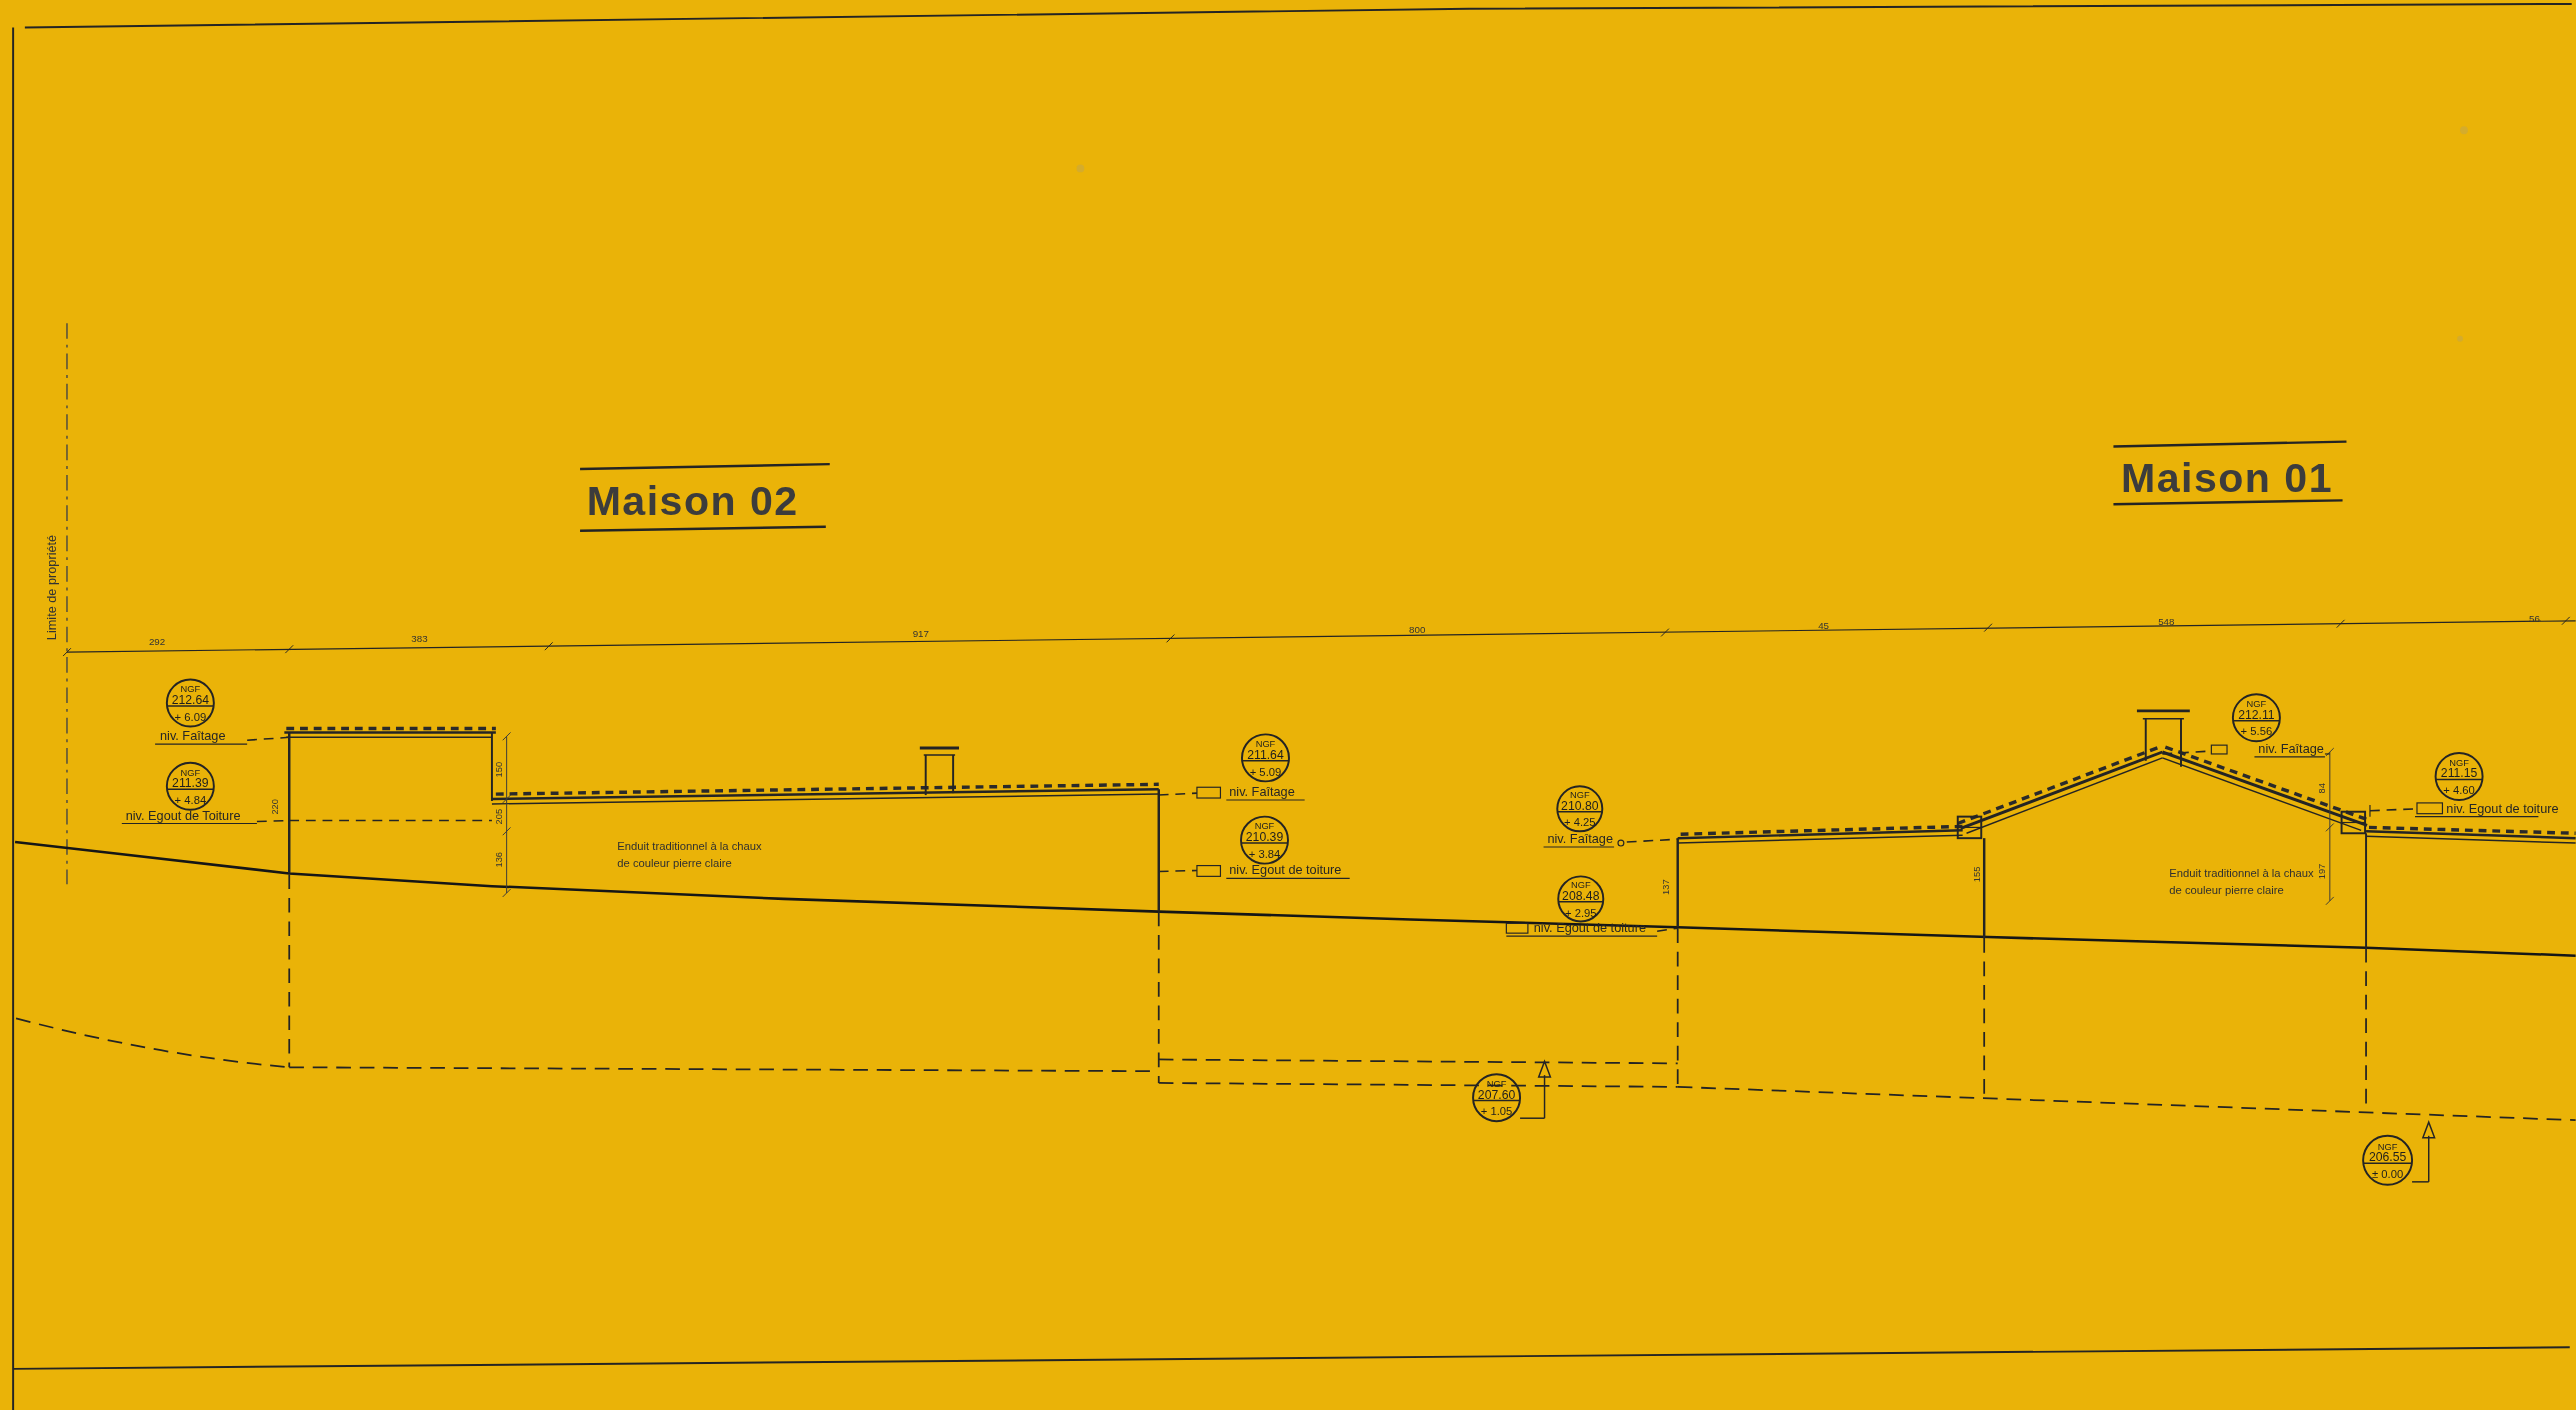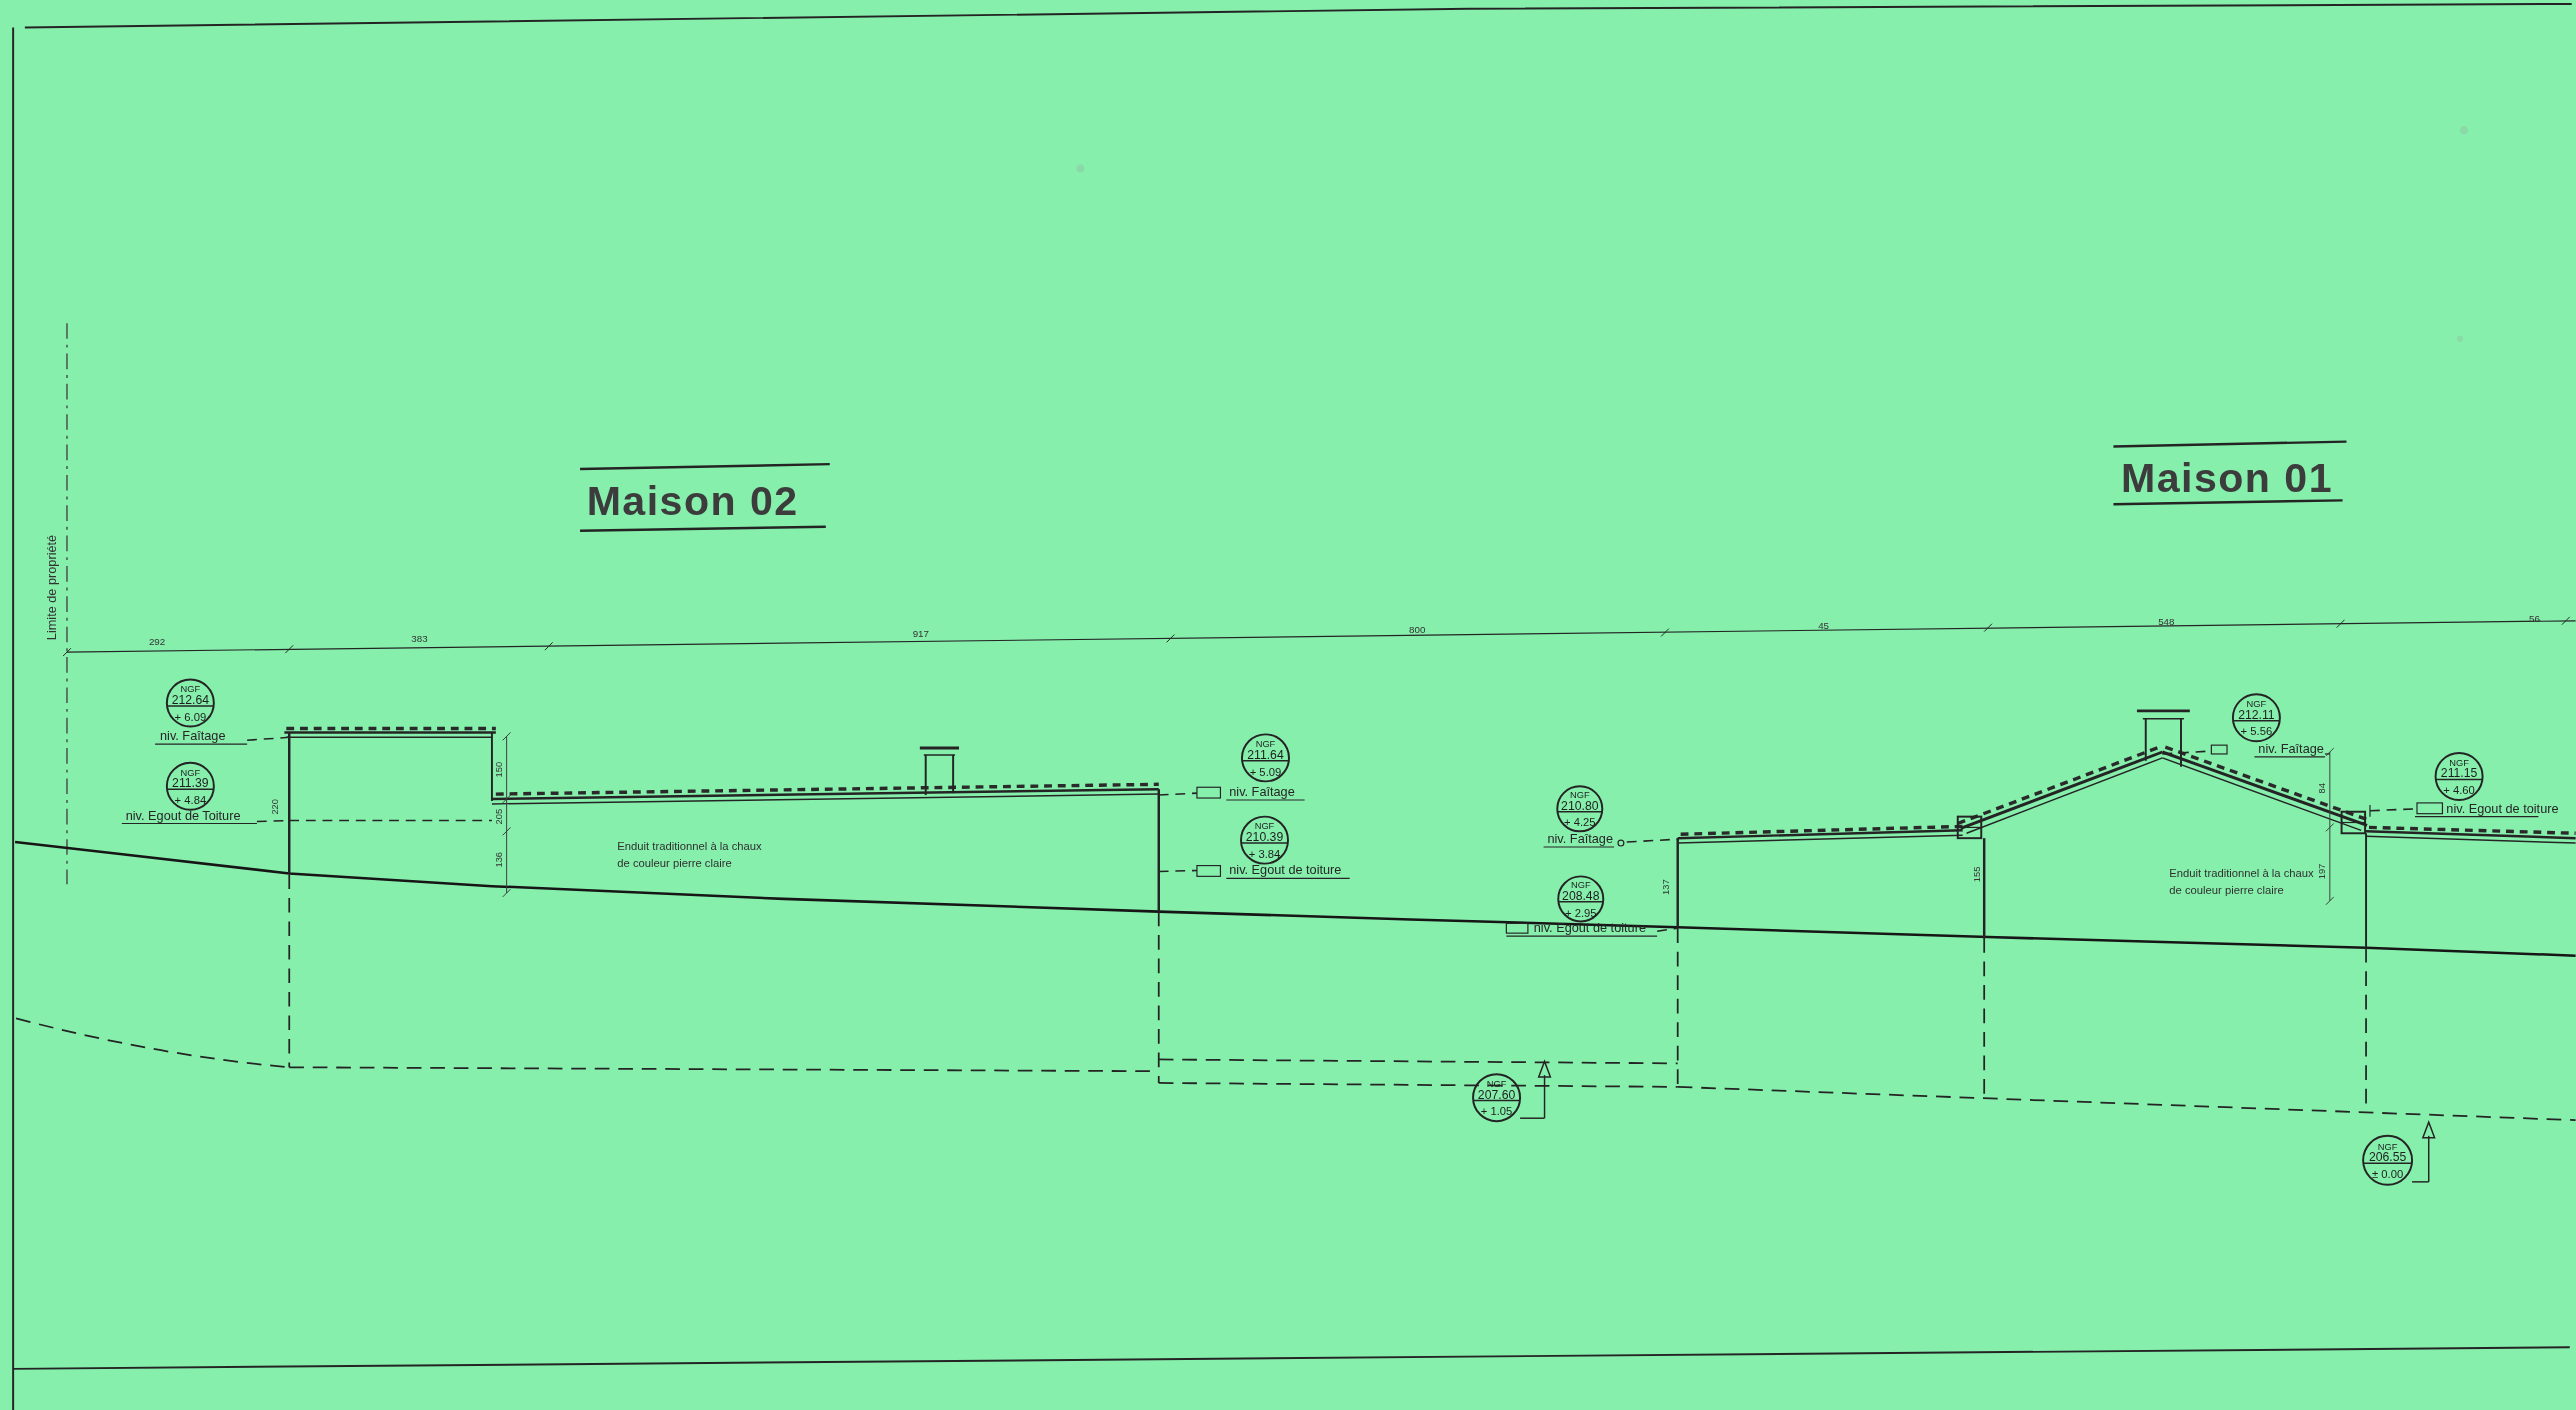--- a/index.html
+++ b/index.html
@@ -1,16 +1,16 @@
 <!DOCTYPE html>
 <html><head>
 <meta charset="utf-8">
 <style>
   html,body{margin:0;padding:0;background:#ffffff;}
-  .sheet{position:relative;width:2576px;height:1410px;background:#86efac;overflow:hidden;
+  .sheet{position:relative;width:2576px;height:1410px;background:#eab308;overflow:hidden;
          font-family:"Liberation Sans", sans-serif;}
   svg line, svg path, svg rect, svg circle, svg polyline, svg polygon {stroke:#242424;fill:none;stroke-linecap:butt;}
   svg text{fill:#1e1e1e;stroke:none;font-family:"Liberation Sans", sans-serif;}
   .w1{stroke-width:1.2}
   .w15{stroke-width:1.5}
   .w2{stroke-width:2}
   .w25{stroke-width:2.5}
   .w3{stroke-width:3}
   .thin{stroke-width:1;stroke:#3a3a3a}
   .dash-level{stroke-dasharray:10 7;stroke-width:1.6}

